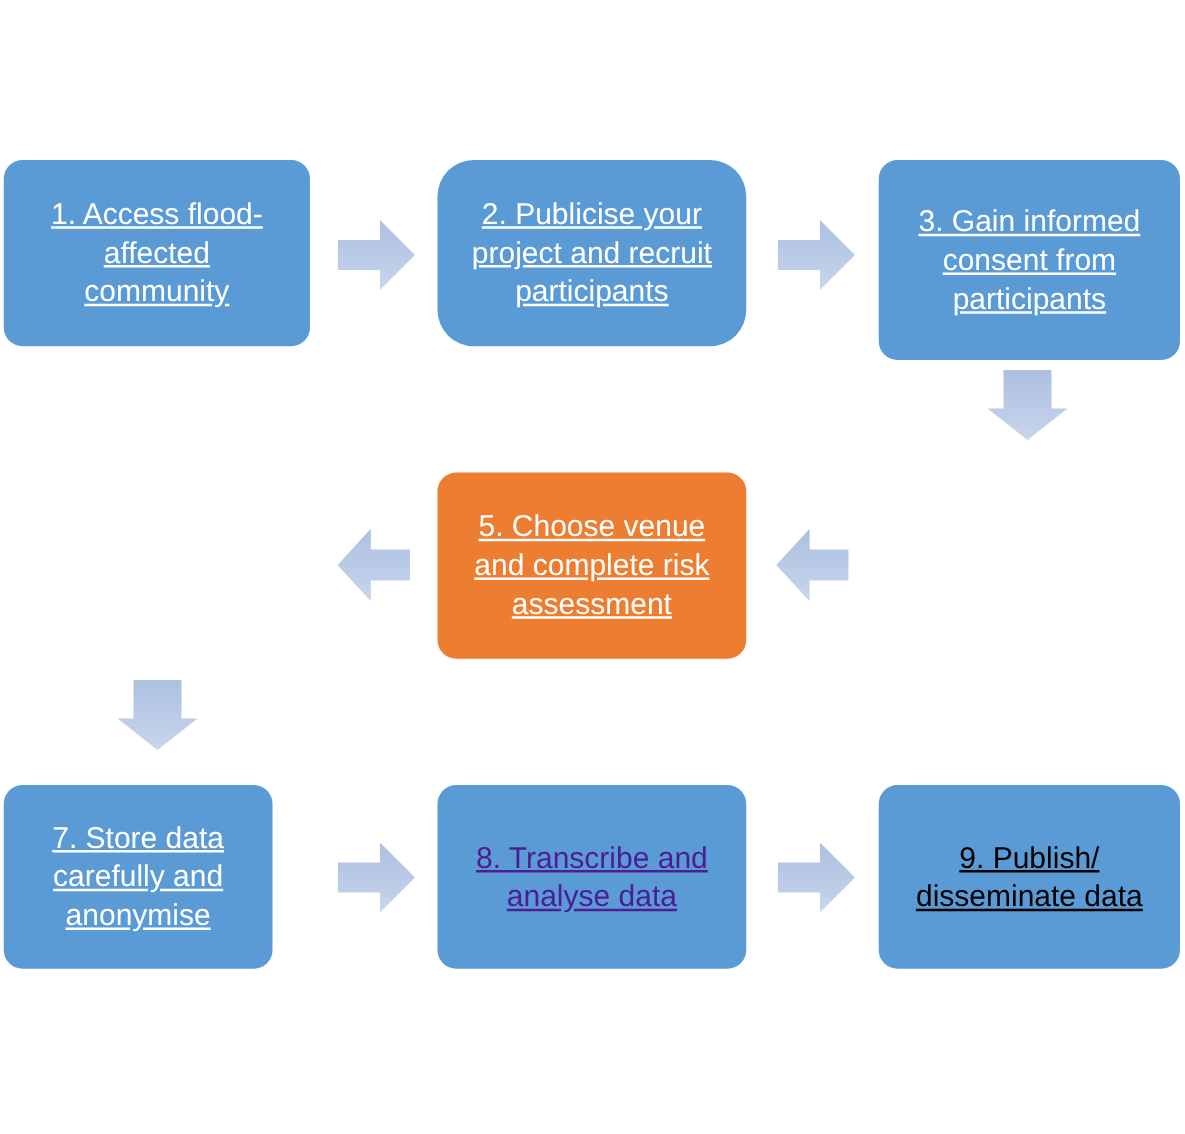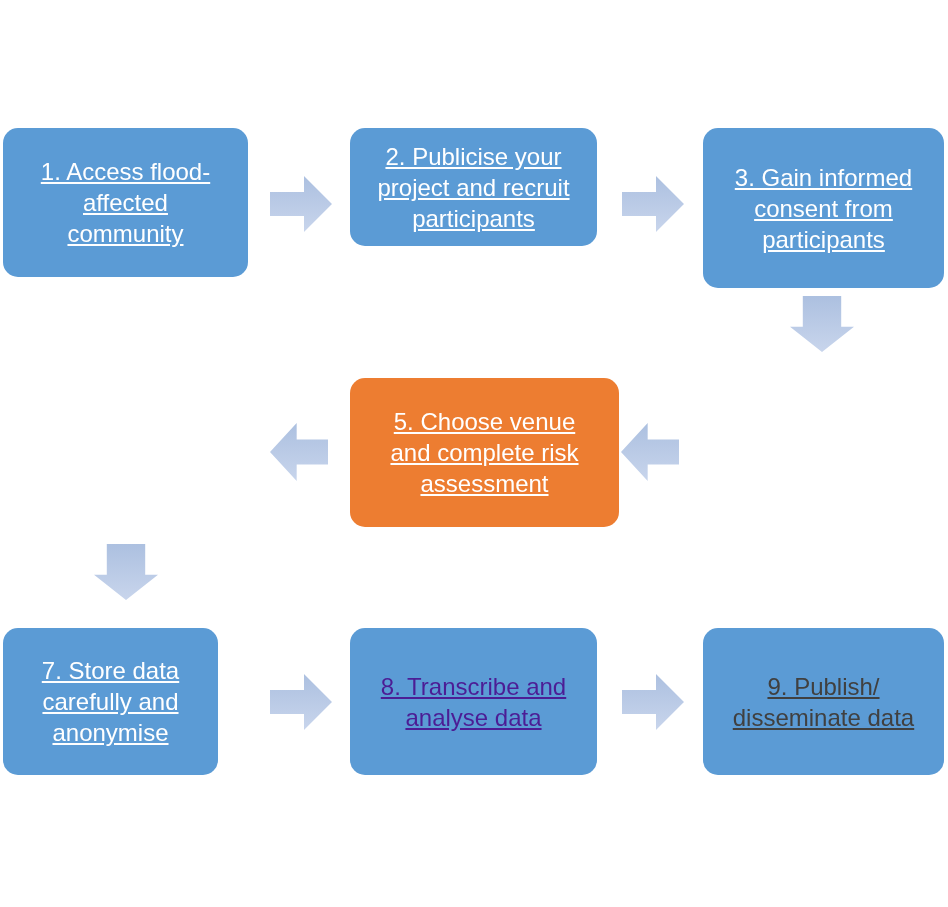--- a/index.html
+++ b/index.html
@@ -27,25 +27,25 @@
     line-height: 31px;
     box-sizing: border-box;
     padding: 6px 8px;
   }
   .box span {
     white-space: pre-line;
     text-decoration: underline;
   }
   
   .pos-1 { left: 3px;   top: 128px; width: 245px; height: 149px; }
-  .pos-2 { left: 350px; top: 128px; width: 247px; height: 118px; }
+  .pos-2 { left: 350px; top: 128px; width: 247px; height: 149px; border-radius: 29px; }
   .pos-3 { left: 703px; top: 128px; width: 241px; height: 160px; }
   
   .pos-4 { left: 703px; top: 378px; width: 241px; height: 149px; }
-  .pos-5 { left: 350px; top: 378px; width: 269px; height: 149px; }
+  .pos-5 { left: 350px; top: 378px; width: 247px; height: 149px; }
   .pos-6 { left: 3px;   top: 378px; width: 245px; height: 149px; }
   
   .pos-7 { left: 3px;   top: 628px; width: 215px; height: 147px; }
   .pos-8 { left: 350px; top: 628px; width: 247px; height: 147px; }
   .pos-9 { left: 703px; top: 628px; width: 241px; height: 147px; }
 
   .arrow {
     position: absolute;
   }
   .arrow.right {
@@ -96,21 +96,21 @@
   </div>
   <div class="box pos-7" style="background: rgb(91, 155, 213); color: rgb(255, 255, 255);">
     <span>7. Store data
 carefully and
 anonymise</span>
   </div>
   <div class="box pos-8" style="background: rgb(91, 155, 213); color: #4c1d95;">
     <span>8. Transcribe and
 analyse data</span>
   </div>
-  <div class="box pos-9" style="background: rgb(91, 155, 213); color: #404040;">
+  <div class="box pos-9" style="background: rgb(91, 155, 213); color: #000000;">
     <span>9. Publish/
 disseminate data</span>
   </div>
 
   <div class="arrow right ar-12" style="background: linear-gradient(rgb(172, 192, 224), rgb(200, 213, 236));"></div>
   <div class="arrow right ar-23" style="background: linear-gradient(rgb(172, 192, 224), rgb(200, 213, 236));"></div>
   <div class="arrow down ad-3" style="background: linear-gradient(rgb(172, 192, 224), rgb(200, 213, 236));"></div>
   <div class="arrow left al-45" style="background: linear-gradient(rgb(172, 192, 224), rgb(200, 213, 236));"></div>
   <div class="arrow left al-56" style="background: linear-gradient(rgb(172, 192, 224), rgb(200, 213, 236));"></div>
   <div class="arrow down ad-6" style="background: linear-gradient(rgb(172, 192, 224), rgb(200, 213, 236));"></div>

